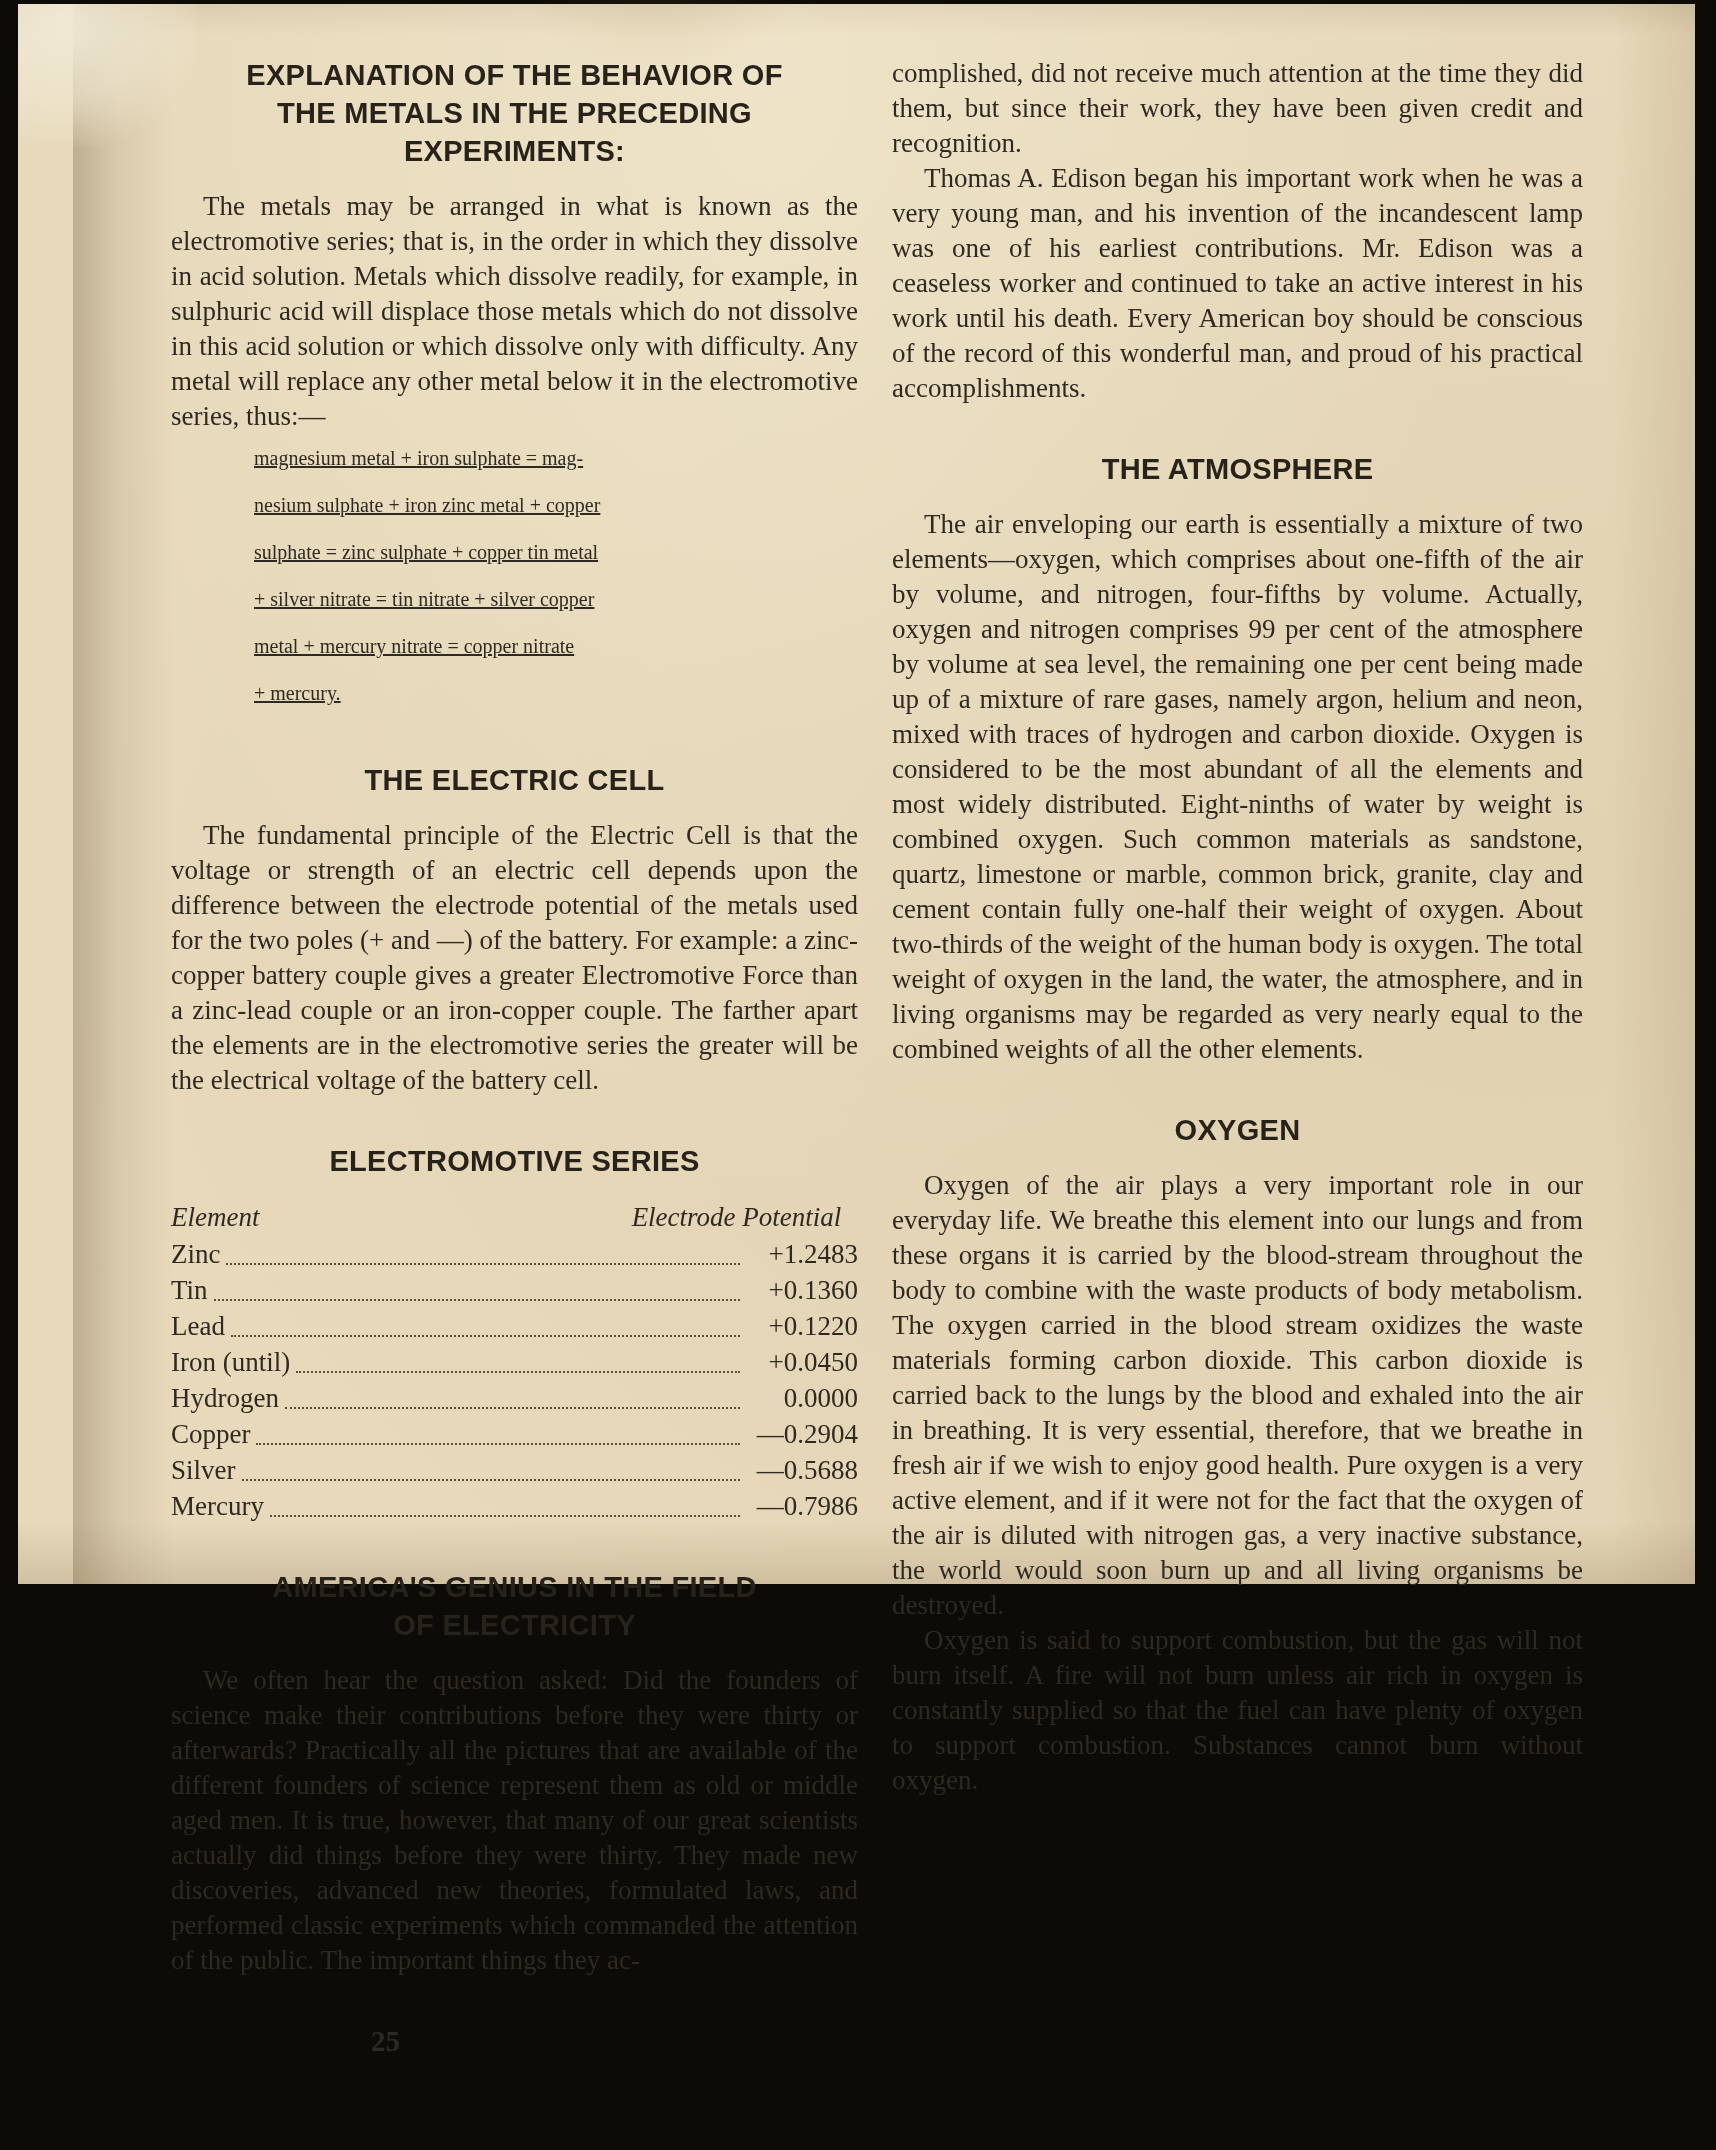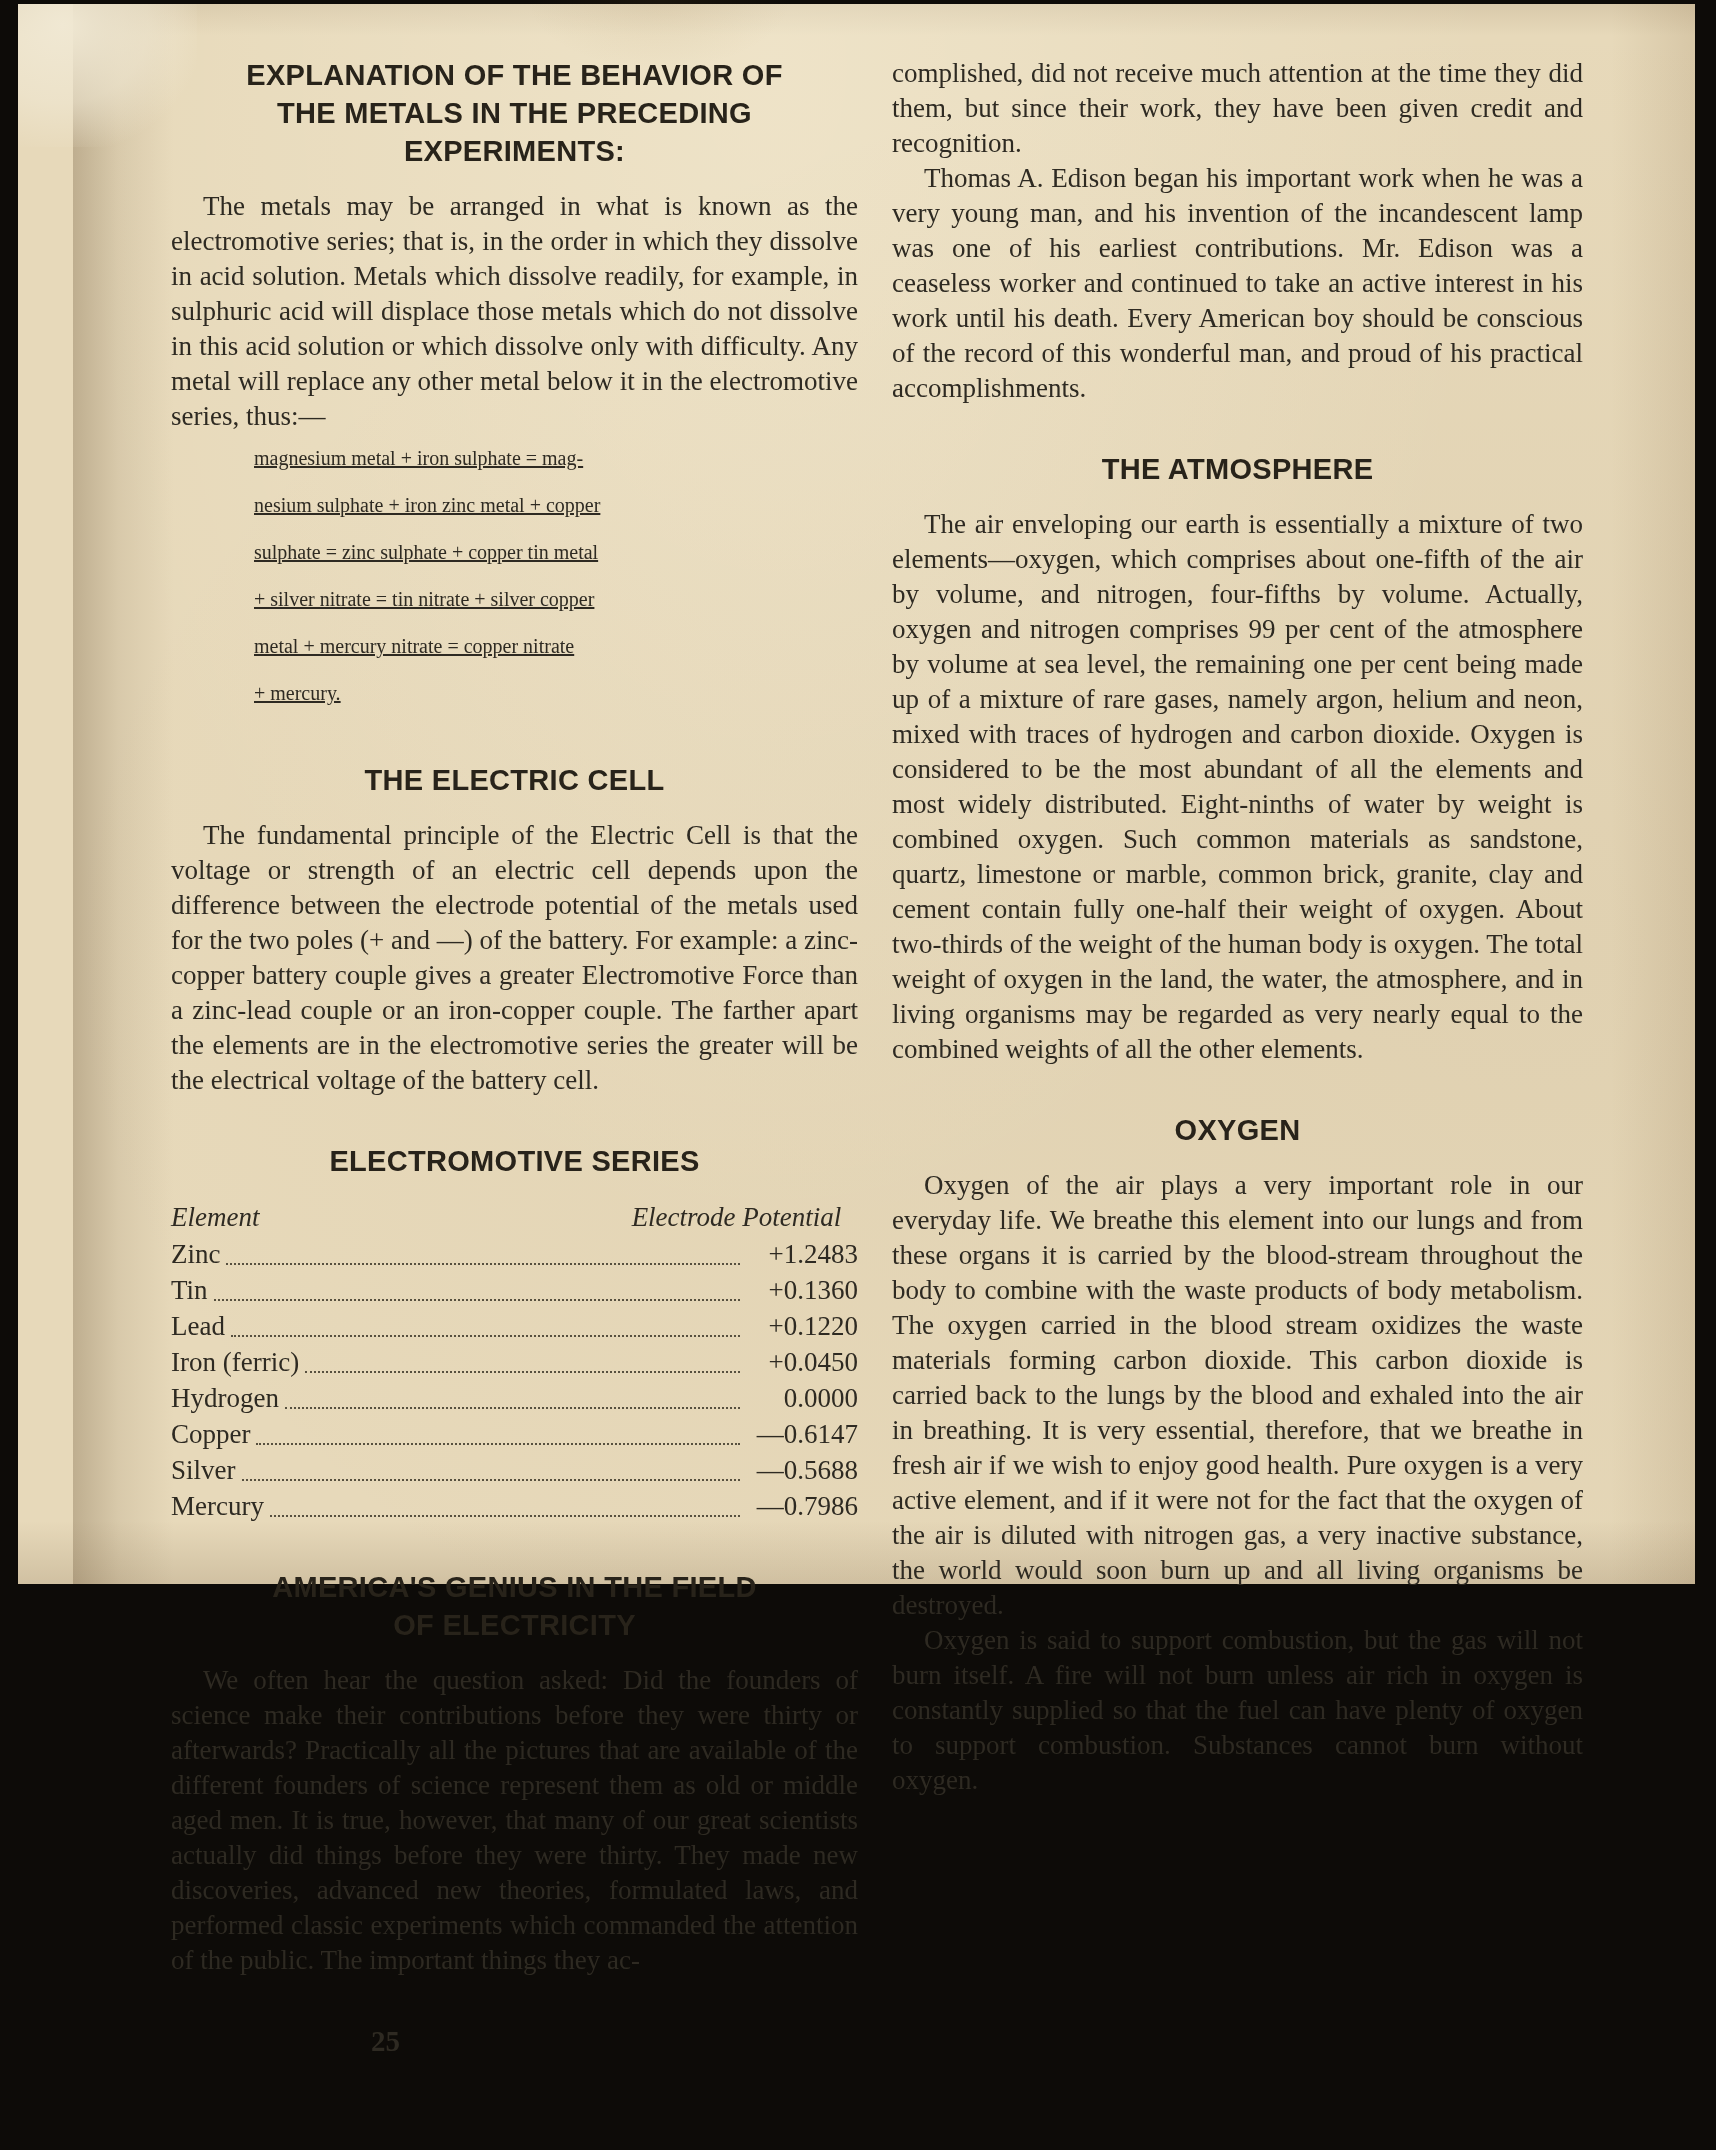--- a/index.html
+++ b/index.html
@@ -149,33 +149,33 @@
         <span class="tname">Tin</span>
         <span class="dots"></span>
         <span class="tval">+0.1360</span>
       </div>
       <div class="trow">
         <span class="tname">Lead</span>
         <span class="dots"></span>
         <span class="tval">+0.1220</span>
       </div>
       <div class="trow">
-        <span class="tname">Iron (ferric)</span>
+        <span class="tname">Iron (until)</span>
         <span class="dots"></span>
         <span class="tval">+0.0450</span>
       </div>
       <div class="trow">
         <span class="tname">Hydrogen</span>
         <span class="dots"></span>
         <span class="tval">0.0000</span>
       </div>
       <div class="trow">
         <span class="tname">Copper</span>
         <span class="dots"></span>
-        <span class="tval">—0.6147</span>
+        <span class="tval">—0.2904</span>
       </div>
       <div class="trow">
         <span class="tname">Silver</span>
         <span class="dots"></span>
         <span class="tval">—0.5688</span>
       </div>
       <div class="trow">
         <span class="tname">Mercury</span>
         <span class="dots"></span>
         <span class="tval">—0.7986</span>

